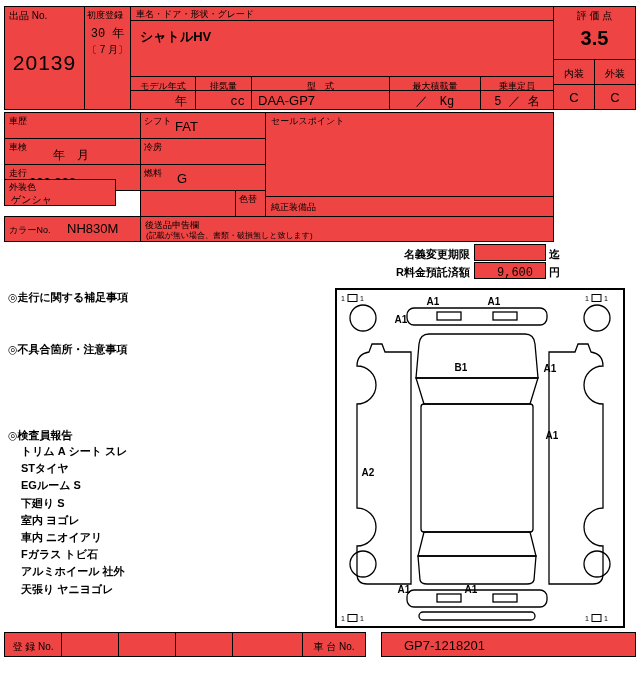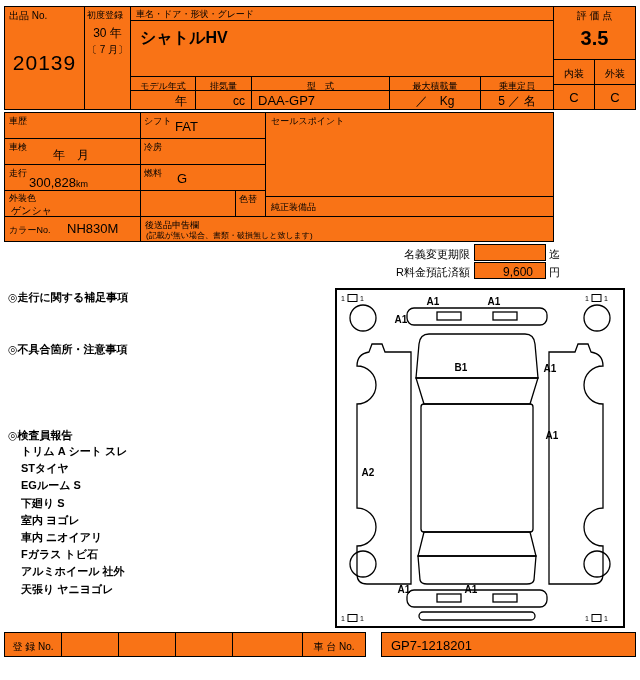--- a/index.html
+++ b/index.html
@@ -1,24 +1,24 @@
 <!DOCTYPE html>
 <html><head>
 <meta charset="utf-8">
 <style>
   * { margin:0; padding:0; box-sizing:border-box; }
   html,body { background:#fff; }
   #sheet { position:relative; width:640px; height:680px; background:#fff; color:#000;
            font-family:"Liberation Sans","DejaVu Sans",sans-serif; overflow:hidden; }
-  .c  { position:absolute; border:1px solid #000; background:#f97316; }
+  .c  { position:absolute; border:1px solid #000; background:#ef4444; }
   .c2 { position:absolute; border:2px solid #000; background:#fff; }
   .a  { position:absolute; white-space:nowrap; }
   .t8 {font-size:8px;}  .t9 {font-size:9px;}  .t10{font-size:10px;}
-  .t11{font-size:11px;} .t12{font-size:12px;} .t13{font-size:13px;}
-  .t16{font-size:16px;} .t20{font-size:20px;} .t21{font-size:21px;margin-top:8px;}
+  .t11{font-size:11px;font-weight:bold;} .t12{font-size:12px;font-family:Liberation Mono, monospace;} .t13{font-size:13px;}
+  .t16{font-size:13px;} .t20{font-size:20px;} .t21{font-size:21px;margin-top:8px;}
   .ctr{text-align:center;} .rt{text-align:right;}
   .b  {font-weight:700;} .sb {font-weight:600;}
   .item{ line-height:17.2px; font-size:11px; font-weight:600; white-space:nowrap; }
   svg text { font-family:"Liberation Sans","DejaVu Sans",sans-serif; }
 </style>
 </head>
 <body>
 
 <div id="sheet">
 
@@ -109,21 +109,21 @@
     <div class="a t9" style="left:4px;top:2px">走行</div>
     <div class="a" style="left:24px;top:8px">
       <span class="t13">300,828</span><span class="t9">km</span>
     </div>
   </div>
   <div class="c" style="left:140px;top:164px;width:126px;height:27px">
     <div class="a t9" style="left:3px;top:2px">燃料</div>
     <div class="a t13" style="left:36px;top:6px">G</div>
   </div>
 
-  <div class="c" style="left:4px;top:190px;width:137px;height:27px">
+  <div class="c" style="left:4px;top:179px;width:112px;height:27px">
     <div class="a t9" style="left:4px;top:1px">外装色</div>
     <div class="a t10" style="left:6px;top:13px">ゲンシャ</div>
   </div>
   <div class="c" style="left:140px;top:190px;width:96px;height:27px"></div>
   <div class="c" style="left:235px;top:190px;width:31px;height:27px">
     <div class="a t9" style="left:3px;top:2px">色替</div>
   </div>
 
   <div class="c" style="left:4px;top:216px;width:137px;height:26px">
     <div class="a t9" style="left:4px;top:7px">カラーNo.</div>
@@ -229,17 +229,17 @@
   <div class="c ctr" style="left:4px;top:632px;width:58px;height:25px;line-height:23px">
     <span class="t10">登 録 No.</span>
   </div>
   <div class="c" style="left:61px;top:632px;width:58px;height:25px"></div>
   <div class="c" style="left:118px;top:632px;width:58px;height:25px"></div>
   <div class="c" style="left:175px;top:632px;width:58px;height:25px"></div>
   <div class="c" style="left:232px;top:632px;width:87px;height:25px"></div>
   <div class="c ctr" style="left:302px;top:632px;width:64px;height:25px;line-height:23px">
     <span class="t10">車 台 No.</span>
   </div>
-  <div class="c" style="left:381px;top:632px;width:255px;height:25px;line-height:23px;padding-left:9px">
+  <div class="c" style="left:381px;top:632px;width:255px;height:25px;line-height:23px;padding-left:22px">
     <span class="t13">GP7-1218201</span>
   </div>
 
 </div>
 
 </body></html>

